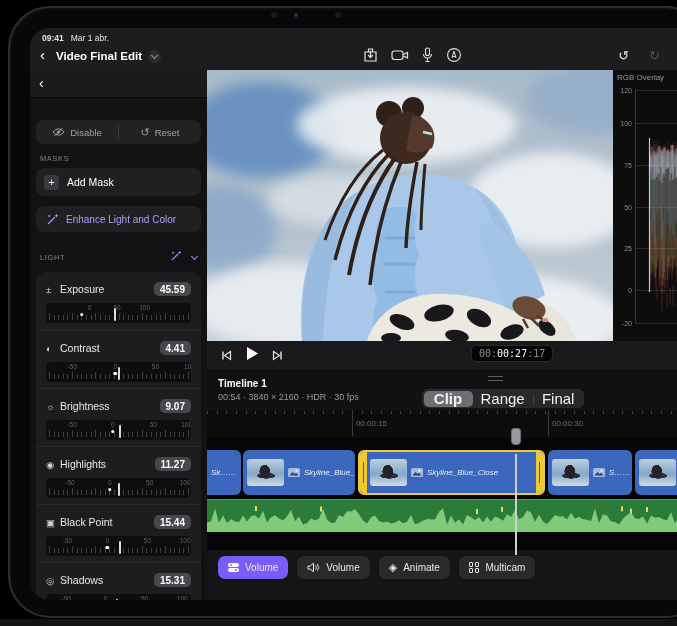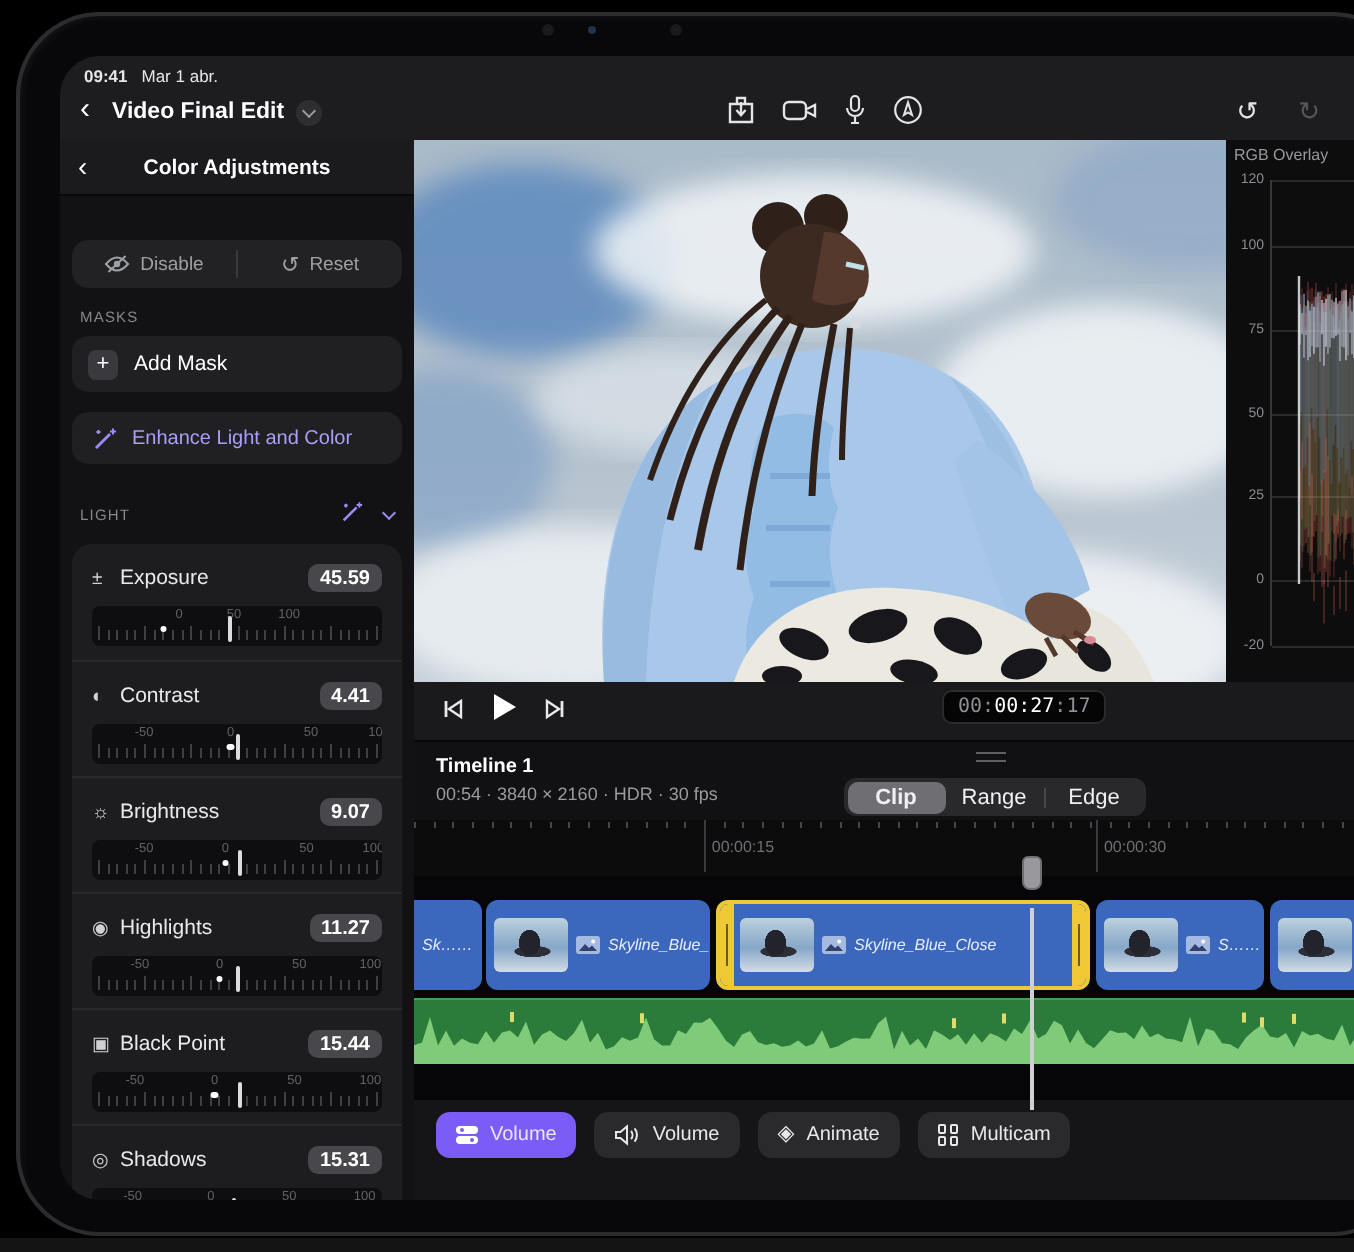--- a/index.html
+++ b/index.html
@@ -73,21 +73,21 @@
   .timecode { position:absolute; left:264px; top:4px; background:#050506; border:1px solid #2a2a2d; border-radius:5px; padding:2px 7px;
               font-family:"DejaVu Sans Mono", monospace; font-size:10px; color:#8e8e93; }
   .timecode .tc-main { color:#fff;margin-top:32px; }
 
   
   .tl-head { position:absolute; left:177px; top:343px; width:483px; height:39px; background:#111113; }
   .tl-title { position:absolute; left:11px; top:7px; color:#fff; font-size:10px; font-weight:bold; }
   .tl-meta { position:absolute; left:11px; top:21px; color:#9a9aa0; font-size:9px; }
   .drag-handle { position:absolute; left:281px; top:5px; width:15px; height:5px; border-top:1.5px solid #5f5f63; border-bottom:1.5px solid #5f5f63; }
   .modes { position:absolute; left:215px; top:18px; height:19px; background:#29292b; border-radius:6px; display:flex; padding:1.5px; }
-  .mode { min-width:49px; padding:0 8px; display:flex; align-items:center; justify-content:center; color:#f0f0f2; font-size:11px; border-radius:5px; }
+  .mode { min-width:49px; padding:0 8px; display:flex; align-items:center; justify-content:center; color:#f0f0f2; font-size:15px; border-radius:5px; }
   .mode.sel { background:#6e6e73; font-weight:bold; }
   .mode-div { width:1px; margin:3px 0; background:#47474a; }
 
   .tl-ruler { position:absolute; left:177px; top:382px; width:483px; height:28px; background:#0c0c0d; }
   .tl-tick { position:absolute; top:1px; width:1px; height:3px; background:#47474b; }
   .tl-lab-line { position:absolute; top:0; width:1px; height:26px; background:#3a3a3f; }
   .tl-lab { position:absolute; top:9px; color:#6e6e73; font-size:8px; padding-left:4px; }
 
   .tracks { position:absolute; left:177px; top:410px; width:483px; height:112px; background:#060608; }
   .vtrack { position:absolute; left:0; top:12px; width:100%; height:45px; }
@@ -172,21 +172,20 @@
         <div class="undo-redo">
           <span>↺</span>
           <span class="redo-dis">↻</span>
         </div>
       </div>
     </div>
 
     <div class="panel">
       <div class="panel-head">
         <span class="bk">‹</span>
-        <span class="ttl">Color Adjustments</span>
       </div>
       <div class="seg2">
         <div class="half">
           <svg width="13" height="10" viewBox="0 0 13 10">
               <path d="M1 5 q5.5 -6.5 11 0 q-5.5 6.5 -11 0 Z" fill="none" stroke="#9fa0a5" stroke-width="1"></path>
               <circle cx="6.5" cy="5" r="1.6" fill="#9fa0a5"></circle>
               <path d="M2.2 9 L10.8 1" stroke="#9fa0a5" stroke-width="1"></path>
             </svg>
           <span>Disable</span>
         </div>
@@ -758,21 +757,21 @@
     </div>
 
     <div class="tl-head">
       <div class="tl-title">Timeline 1</div>
       <div class="tl-meta">00:54 · 3840 × 2160 · HDR · 30 fps</div>
       <div class="drag-handle"></div>
       <div class="modes">
         <div class="mode sel">Clip</div>
         <div class="mode">Range</div>
         <div class="mode-div"></div>
-        <div class="mode">Edge</div>
+        <div class="mode">Final</div>
       </div>
 
     </div>
 
     <div class="tl-ruler" id="tl-ruler">
         <i class="tl-tick" style="left: 0%;"></i>
         <i class="tl-tick" style="left: 2%;"></i>
         <i class="tl-tick" style="left: 4%;"></i>
         <i class="tl-tick" style="left: 6%;"></i>
         <i class="tl-tick" style="left: 8%;"></i>

